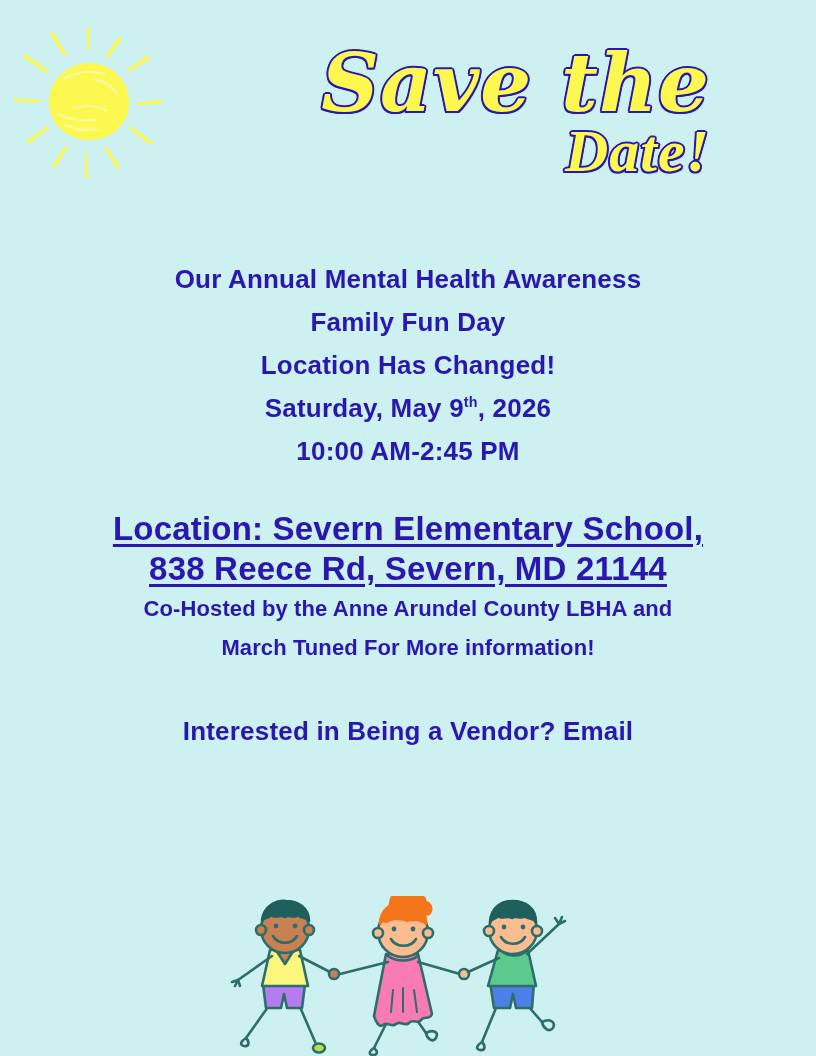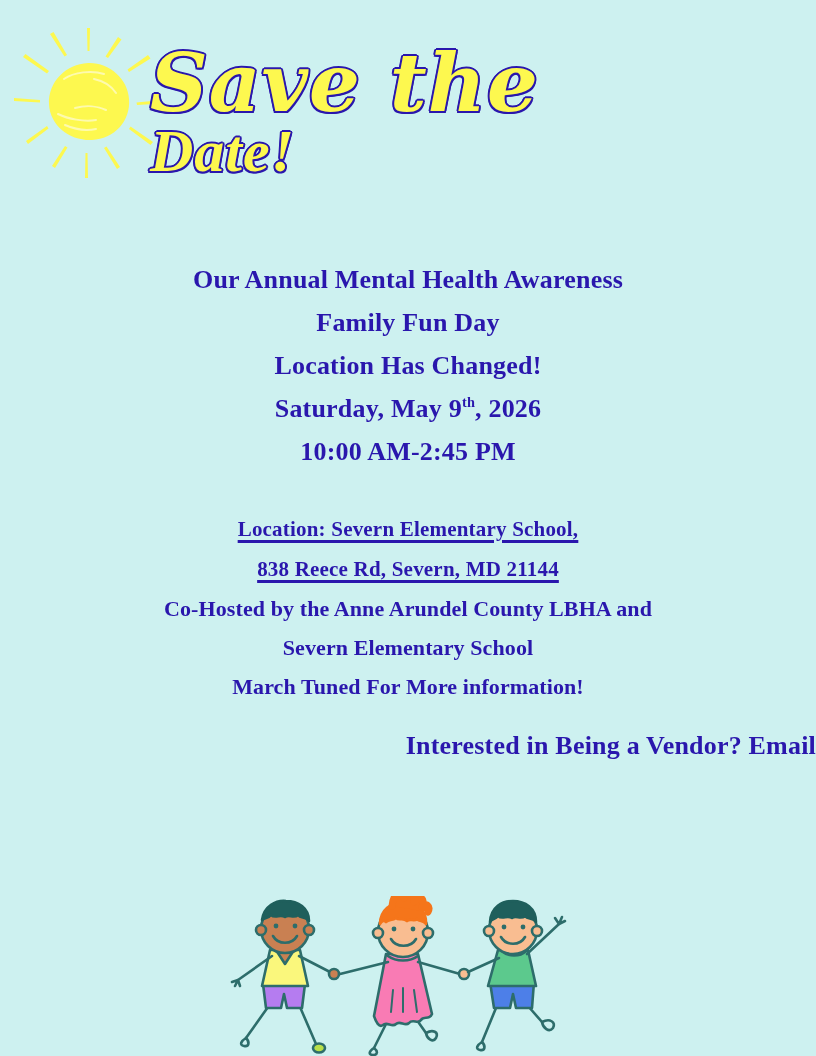--- a/index.html
+++ b/index.html
@@ -32,21 +32,21 @@
     width: 160px;
     height: 160px;
   }
 
   
   .title-block {
     position: absolute;
     left: 150px;
     top: 44px;
     width: 560px;
-    text-align: left;
+    text-align: right;
     line-height: 0.98;
   }
   .title-line {
     font-family: "DejaVu Serif", serif;
     font-style: italic;
     font-weight: bold;
     font-size: 80px;
     letter-spacing: 1px;
     color: #fdf84f;
     -webkit-text-stroke: 2.2px #2a17ad;
@@ -61,21 +61,21 @@
   .title-line.second { font-size: 60px; font-family: Liberation Serif, serif; }
 
   
   .body-text {
     position: absolute;
     left: 0;
     top: 258px;
     width: 816px;
     text-align: center;
     color: #2a17ad;
-    font-family: Liberation Serif, serif;
+    font-family: Liberation Sans, sans-serif;
     font-weight: bold;
   }
 
   .ln {
     display: block;
     font-size: 26px;
     line-height: 43px;
     letter-spacing: 0.2px;
     white-space: nowrap;
   }
@@ -84,39 +84,39 @@
     font-size: 0.55em;
     vertical-align: super;
     line-height: 0;
     text-align: right;
   }
 
   
   .loc-block { margin-top: 36px; }
   .loc-line {
     display: block;
-    font-size: 21px;
+    font-size: 33px;
     line-height: 40px;
     letter-spacing: 0.2px;
     white-space: nowrap;
   }
   .u { text-decoration: underline; text-decoration-thickness: 2.5px; text-underline-offset: 4px; }
 
   
   .host-block { }
   .host-line {
     display: block;
     font-size: 22px;
     line-height: 39px;
     letter-spacing: 0.1px;
     white-space: nowrap;
   }
 
   
-  .vendor-block { margin-top: 18px; text-align: right; }
+  .vendor-block { margin-top: 42px; }
   .vendor-line {
     display: block;
     font-size: 26px;
     line-height: 44px;
     letter-spacing: 0.2px;
     white-space: nowrap;
   }
 
   
   .kids-wrap {
@@ -190,21 +190,20 @@
     <span class="ln"><span>Saturday, May 9</span><sup>th</sup><span>, 2026</span></span>
     <span class="ln">10:00 AM-2:45 PM</span>
 
     <div class="loc-block">
       <span class="loc-line u">Location: Severn Elementary School,</span>
       <span class="loc-line u">838 Reece Rd, Severn, MD 21144</span>
     </div>
 
     <div class="host-block">
       <span class="host-line">Co-Hosted by the Anne Arundel County LBHA and</span>
-      <span class="host-line">Severn Elementary School</span>
       <span class="host-line">March Tuned For More information!</span>
     </div>
 
     <div class="vendor-block">
       <span class="vendor-line">Interested in Being a Vendor? Email</span>
     </div>
 
   </div>
 
   <div class="kids-wrap">

